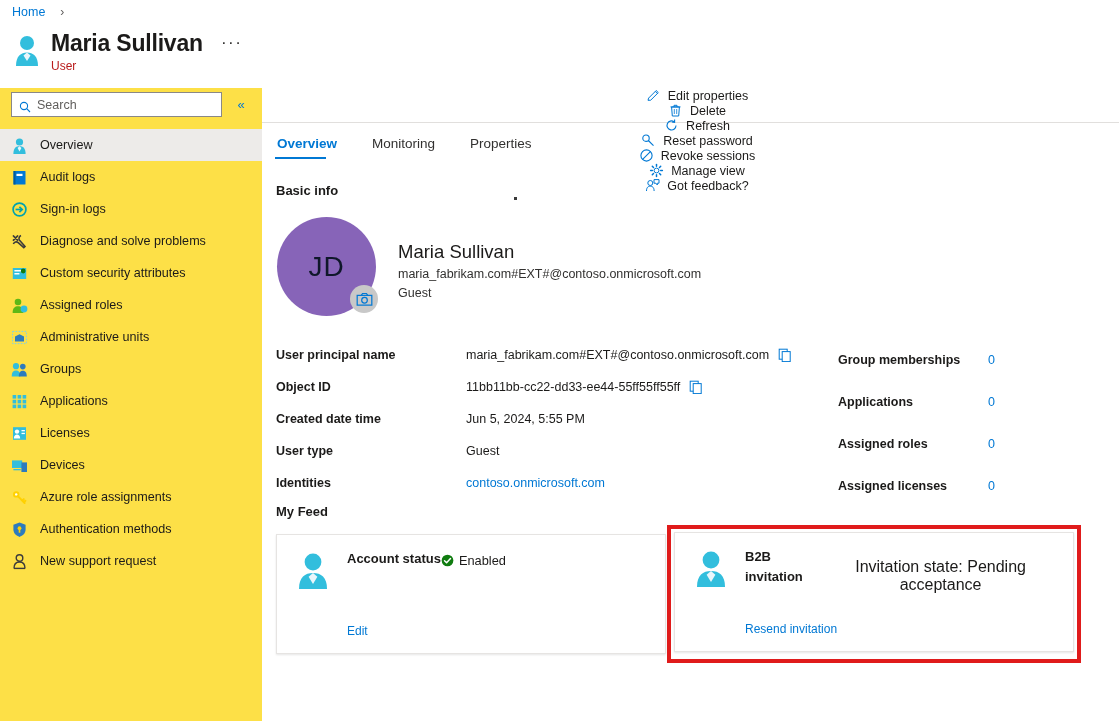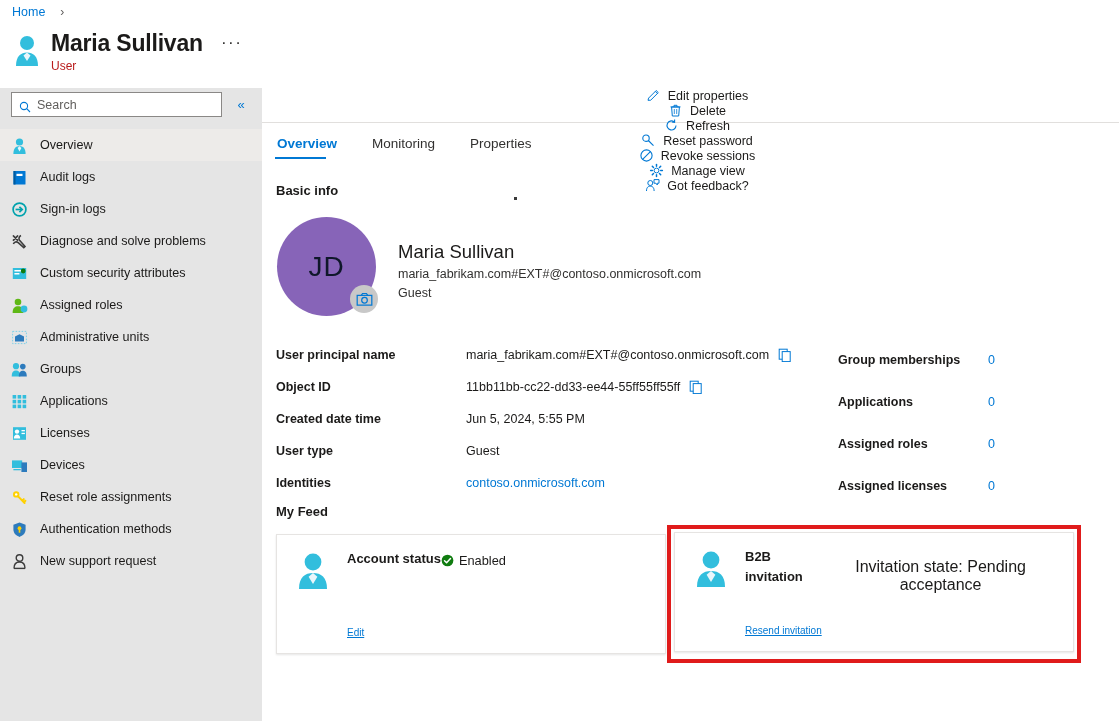--- a/index.html
+++ b/index.html
@@ -26,21 +26,21 @@
     display: flex; align-items: flex-start; gap: 9px;
   }
   .head-icon { width: 30px; height: 34px; margin-top: 6px; flex: none; }
   .head-titles { display: flex; flex-direction: column; }
   .head-row { display: flex; align-items: center; gap: 18px; }
   .head-title { font-size: 23px; font-weight: 600; letter-spacing: -0.2px; color: #1b1a19; line-height: 30px; }
   .head-ellipsis { color: #323130; font-size: 17px; letter-spacing: 1.5px; cursor: pointer; line-height: 20px; }
   .head-sub { font-size: 12px; color: #b91c1c; margin-top: 1px; }
 
   
-  .sidebar { position: absolute; left: 0; top: 88px; width: 262px; height: 633px; background: #e5e5e5; }
+  .sidebar { position: absolute; left: 0; top: 88px; width: 262px; height: 633px; background: #fde047; }
   .search-row { display: flex; align-items: center; padding: 4px 0 0 11px; }
   .search-box {
     width: 211px; height: 25px; border: 1px solid #8a8886; background: #fff;
     display: flex; align-items: center; gap: 6px; padding: 0 7px;
   }
   .search-box .s-icon { width: 12px; height: 12px; flex: none; }
   .search-placeholder { font-size: 12.5px; color: #605e5c; }
   .collapse-btn {
     margin-left: 10px; color: #0078d4; font-size: 13px; cursor: pointer;
     width: 18px; text-align: center; user-select: none;
@@ -128,21 +128,21 @@
     border: 4px solid #e01b1b; padding: 3px; background: #fff;
   }
   .card-b { width: 100%; height: 120px; }
   .card-inner { display: flex; gap: 14px; align-items: flex-start; }
   .card-person { width: 40px; height: 40px; flex: none; margin-top: 2px; }
   .card-texts { display: flex; flex-direction: row; }
   .card-title { font-size: 13px; font-weight: 700; color: #1b1a19; line-height: 20px; }
   .card-status { display: flex; align-items: center; gap: 5px; font-size: 12.8px; color: #1b1a19; margin-top: 3px; }
   .card-sub { font-size: 16px; color: #1b1a19; margin-top: 11px; text-align: center; }
   .card-link {
-    font-size: 10px; color: #0078d4; cursor: pointer; position: absolute; bottom: 15px; left: 70px; text-decoration: underline;
+    font-size: 12px; color: #0078d4; cursor: pointer; position: absolute; bottom: 15px; left: 70px;
   }
 </style>
 </head>
 <body>
 
 <div id="root">
 
   <div class="breadcrumb">
     <span class="crumb">Home</span>
     <span class="sep">›</span>
@@ -300,21 +300,21 @@
           <span>Devices</span>
         </div>
         <div class="nav-item">
           <span class="n-icon">
             <svg viewBox="0 0 17 17" width="17" height="17">
               <circle cx="5.2" cy="5.4" r="3.2" fill="#ffd100"></circle>
               <circle cx="5.2" cy="5.4" r="1.2" fill="#ffffff"></circle>
               <path d="M7.1 7.4 L13.6 14 M11.3 11.6 L12.8 10.1 M12.9 13.2 L14.4 11.7" stroke="#ffd100" stroke-width="2" stroke-linecap="round"></path>
             </svg>
           </span>
-          <span>Reset role assignments</span>
+          <span>Azure role assignments</span>
         </div>
         <div class="nav-item">
           <span class="n-icon">
             <svg viewBox="0 0 17 17" width="17" height="17">
               <path d="M8.5 1.4 L14.6 3.8 L14.6 8.6 C14.6 12.4 11.8 14.8 8.5 15.9 C5.2 14.8 2.4 12.4 2.4 8.6 L2.4 3.8 Z" fill="#2d7bbd"></path>
               <circle cx="8.5" cy="7.2" r="1.9" fill="#ffd100"></circle>
               <rect x="7.7" y="8.3" width="1.6" height="3.4" fill="#ffd100"></rect>
             </svg>
           </span>
           <span>Authentication methods</span>

